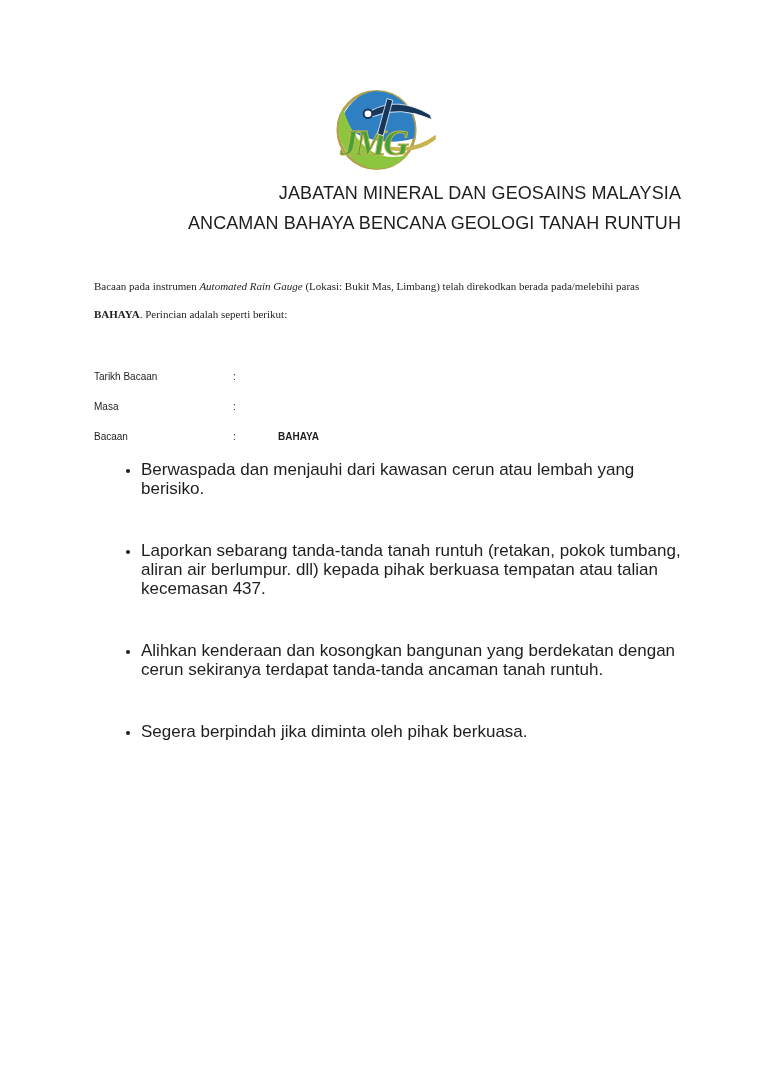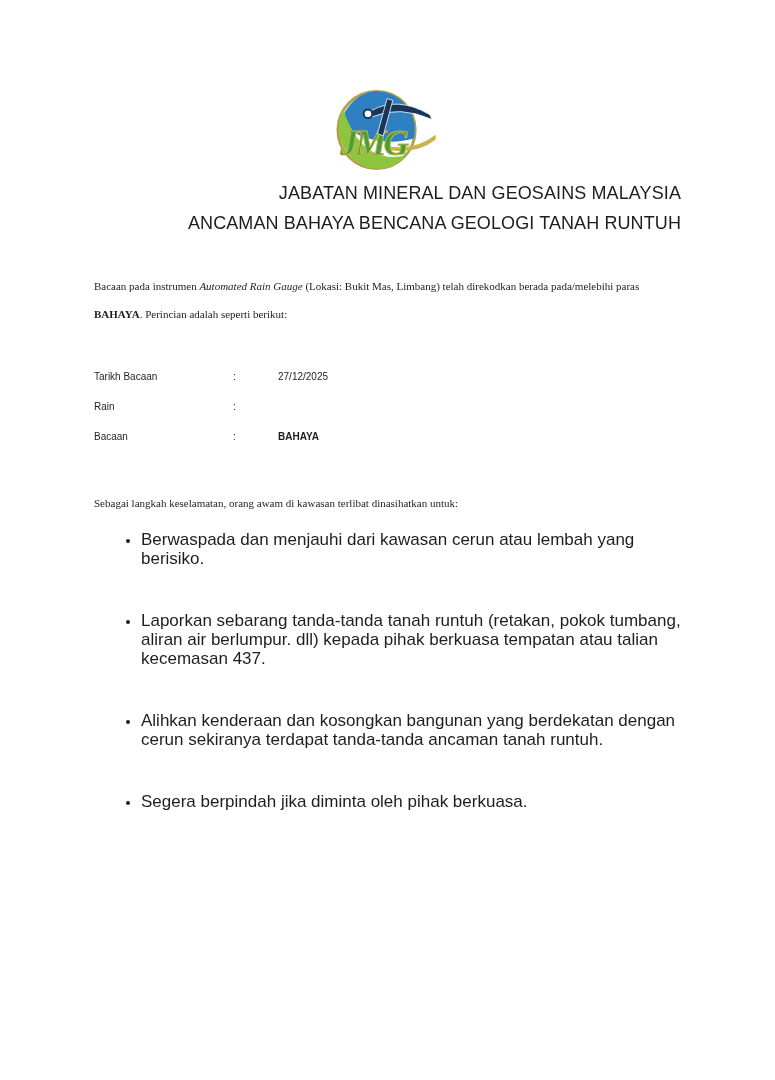--- a/index.html
+++ b/index.html
@@ -105,34 +105,32 @@
 
   <div class="h-line h-agency">JABATAN MINERAL DAN GEOSAINS MALAYSIA</div>
   <div class="h-line h-subject">ANCAMAN BAHAYA BENCANA GEOLOGI TANAH RUNTUH</div>
 
   <p class="body-text intro"><span>Bacaan pada instrumen </span><span class="italic">Automated Rain Gauge</span><span> (Lokasi: Bukit Mas, Limbang) telah direkodkan berada pada/melebihi paras </span><span class="bold">BAHAYA</span><span>. Perincian adalah seperti berikut:</span></p>
 
   <div class="details">
     <div class="detail-row">
       <span class="detail-label">Tarikh Bacaan</span>
       <span class="detail-sep">:</span>
-      <span class="detail-value">27/12/2025</span>
     </div>
     <div class="detail-row">
-      <span class="detail-label">Rain</span>
+      <span class="detail-label">Masa</span>
       <span class="detail-sep">:</span>
     </div>
     <div class="detail-row">
       <span class="detail-label">Bacaan</span>
       <span class="detail-sep">:</span>
       <span class="detail-value bold">BAHAYA</span>
     </div>
   </div>
 
-  <p class="body-text lead">Sebagai langkah keselamatan, orang awam di kawasan terlibat dinasihatkan untuk:</p>
 
   <ul class="advisory">
     <li>Berwaspada dan menjauhi dari kawasan cerun atau lembah yang berisiko.</li>
     <li>Laporkan sebarang tanda-tanda tanah runtuh (retakan, pokok tumbang, aliran air berlumpur. dll) kepada pihak berkuasa tempatan atau talian kecemasan 437.</li>
     <li>Alihkan kenderaan dan kosongkan bangunan yang berdekatan dengan cerun sekiranya terdapat tanda-tanda ancaman tanah runtuh.</li>
     <li>Segera berpindah jika diminta oleh pihak berkuasa.</li>
   </ul>
 
 </div>
 

